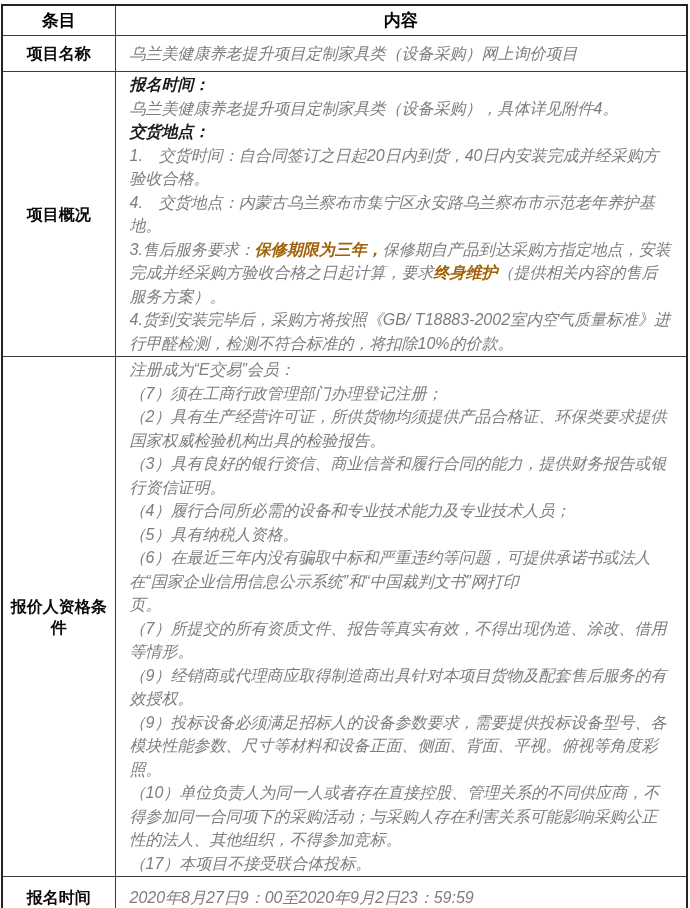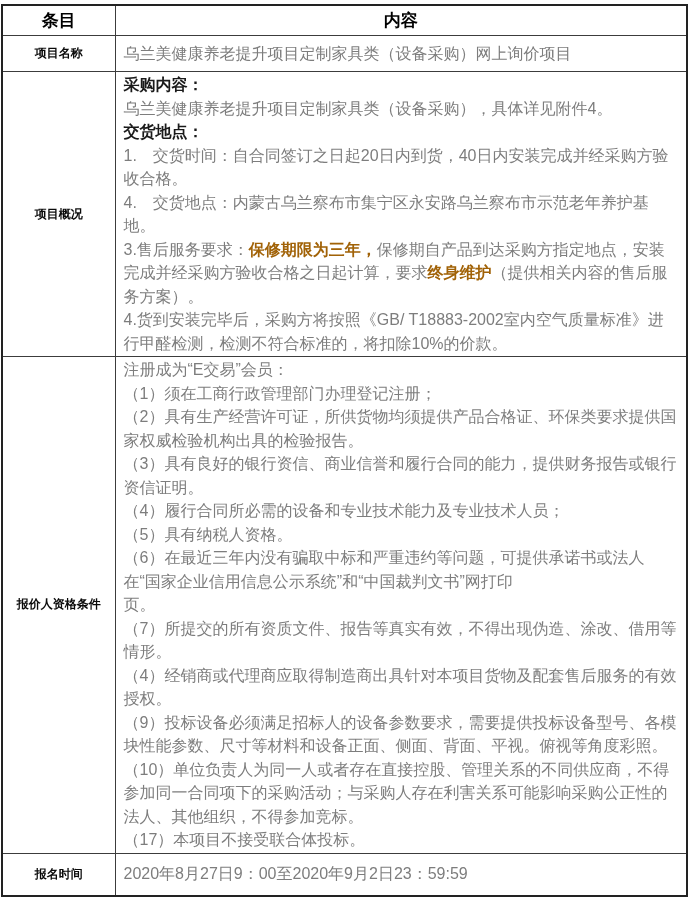--- a/index.html
+++ b/index.html
@@ -27,31 +27,32 @@
     height: 27px;
     font-size: 17px;
     font-weight: bold;
     color: #000000;
     text-align: center;
     padding: 1px 2px;
   }
   td.label-cell {
     text-align: center;
     font-weight: bold;
-    font-size: 12px;
+    font-size: 16px;
     color: #0a0a0a;
     padding: 2px 6px;
     line-height: 21px;
   }
   td.content-cell {
     color: #7d7d7d;
     font-size: 16px;
     line-height: 23.5px;
-    padding: 1px 8px;
+    padding: 1px 14px;
     text-align: left;
+    font-style: italic;
   }
   tr.r-name  td { height: 31px; }
   tr.r-num   td { height: 33px; }
   tr.r-time  td { height: 37px; }
   .para { white-space: pre-wrap; word-break: break-all; }
   .heading {
     font-weight: bold;
     color: #1a1a1a;
   }
   .red-em {
@@ -76,44 +77,44 @@
 
   <tr class="r-name">
     <td class="label-cell">项目名称</td>
     <td class="content-cell">乌兰美健康养老提升项目定制家具类（设备采购）网上询价项目</td>
   </tr>
 
 
   <tr class="r-overview">
     <td class="label-cell">项目概况</td>
     <td class="content-cell">
-      <div class="para heading">采购内容：</div>
+      <div class="para heading">报名时间：</div>
       <div class="para">乌兰美健康养老提升项目定制家具类（设备采购），具体详见附件4。</div>
       <div class="para heading">交货地点：</div>
       <div class="para">1.　交货时间：自合同签订之日起20日内到货，40日内安装完成并经采购方验收合格。</div>
       <div class="para">4.　交货地点：内蒙古乌兰察布市集宁区永安路乌兰察布市示范老年养护基地。</div>
       <div class="para"><span>3.售后服务要求：</span><span class="red-em">保修期限为三年，</span><span>保修期自产品到达采购方指定地点，安装完成并经采购方验收合格之日起计算，要求</span><span class="red-em">终身维护</span><span>（提供相关内容的售后服务方案）。</span></div>
       <div class="para">4.货到安装完毕后，采购方将按照《GB/ T18883-2002室内空气质量标准》进行甲醛检测，检测不符合标准的，将扣除10%的价款。</div>
     </td>
   </tr>
 
   <tr class="r-qual">
     <td class="label-cell">报价人资格条件</td>
     <td class="content-cell">
       <div class="para">注册成为“E交易”会员：</div>
-      <div class="para">（1）须在工商行政管理部门办理登记注册；</div>
+      <div class="para">（7）须在工商行政管理部门办理登记注册；</div>
       <div class="para">（2）具有生产经营许可证，所供货物均须提供产品合格证、环保类要求提供国家权威检验机构出具的检验报告。</div>
       <div class="para">（3）具有良好的银行资信、商业信誉和履行合同的能力，提供财务报告或银行资信证明。</div>
       <div class="para">（4）履行合同所必需的设备和专业技术能力及专业技术人员；</div>
       <div class="para">（5）具有纳税人资格。</div>
       <div class="para">（6）在最近三年内没有骗取中标和严重违约等问题，可提供承诺书或法人
 在“国家企业信用信息公示系统”和“中国裁判文书”网打印
 页。</div>
       <div class="para">（7）所提交的所有资质文件、报告等真实有效，不得出现伪造、涂改、借用等情形。</div>
-      <div class="para">（4）经销商或代理商应取得制造商出具针对本项目货物及配套售后服务的有效授权。</div>
+      <div class="para">（9）经销商或代理商应取得制造商出具针对本项目货物及配套售后服务的有效授权。</div>
       <div class="para">（9）投标设备必须满足招标人的设备参数要求，需要提供投标设备型号、各模块性能参数、尺寸等材料和设备正面、侧面、背面、平视。俯视等角度彩照。</div>
       <div class="para">（10）单位负责人为同一人或者存在直接控股、管理关系的不同供应商，不得参加同一合同项下的采购活动；与采购人存在利害关系可能影响采购公正性的法人、其他组织，不得参加竞标。</div>
       <div class="para">（17）本项目不接受联合体投标。</div>
     </td>
   </tr>
 
   <tr class="r-time">
     <td class="label-cell">报名时间</td>
     <td class="content-cell">2020年8月27日9：00至2020年9月2日23：59:59</td>
   </tr>

